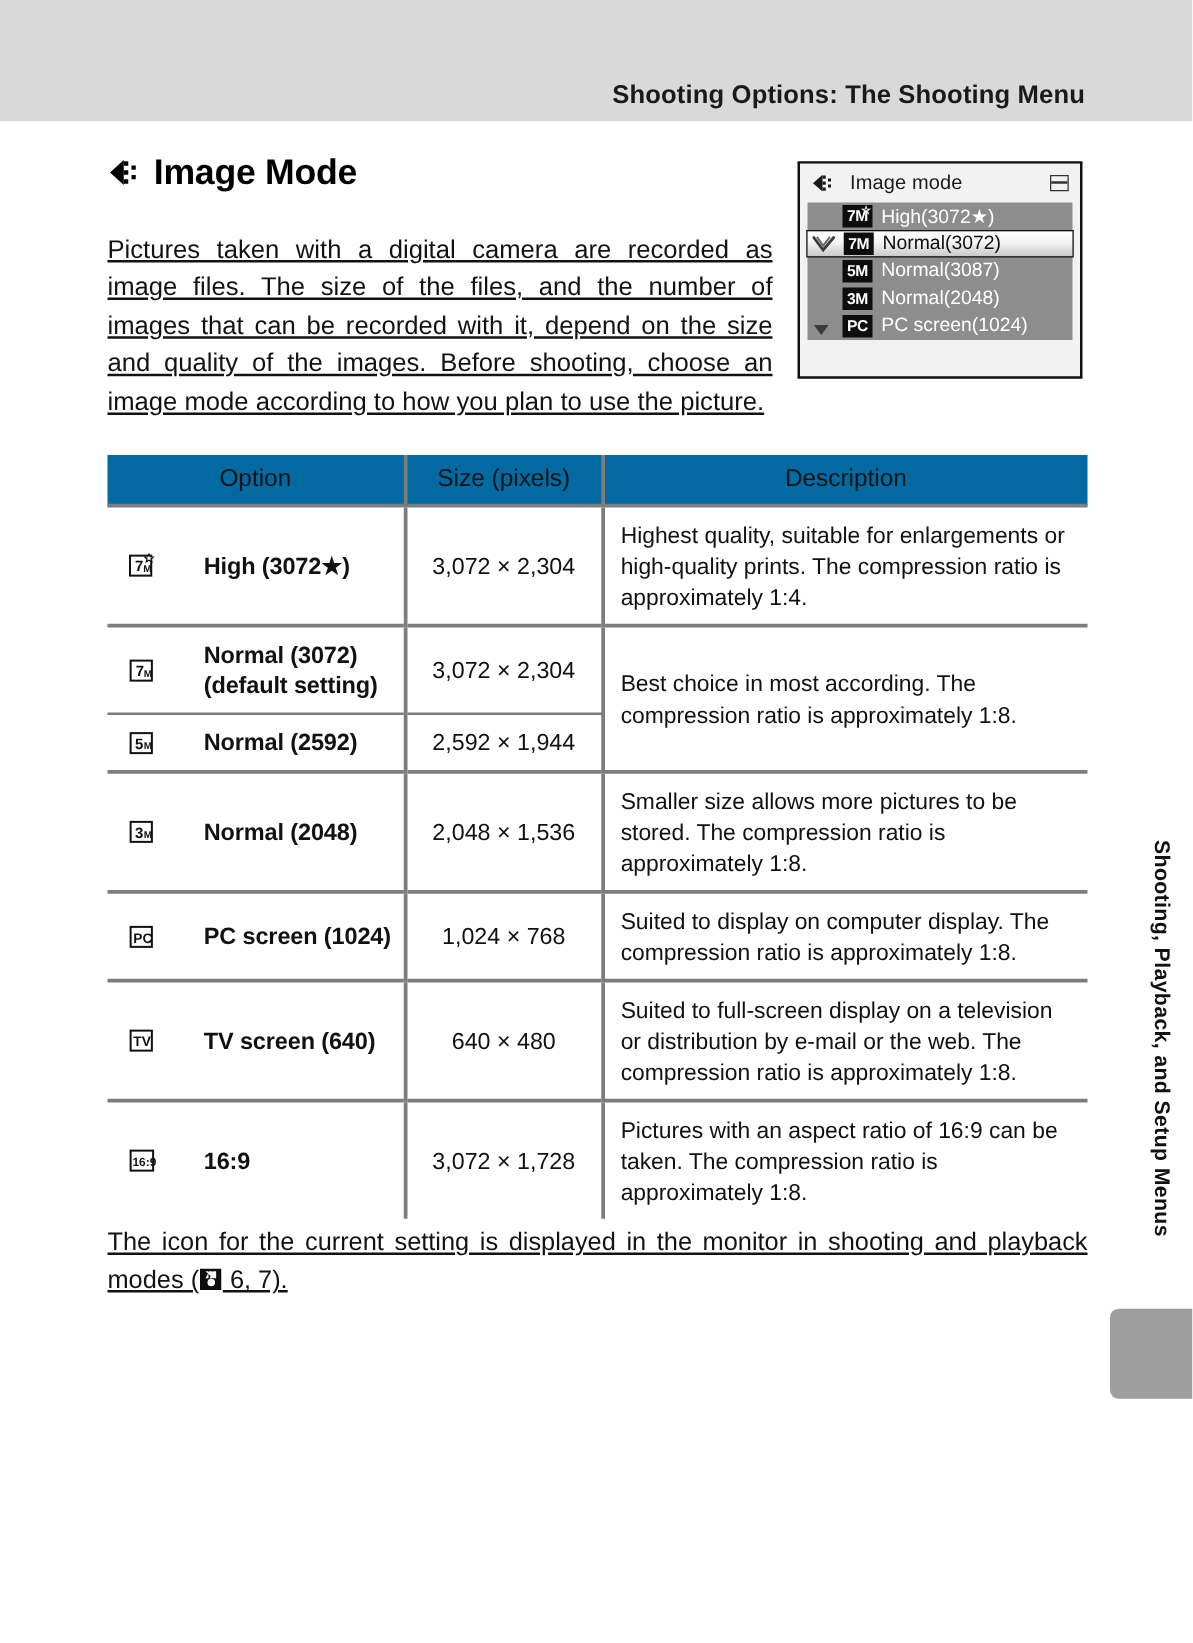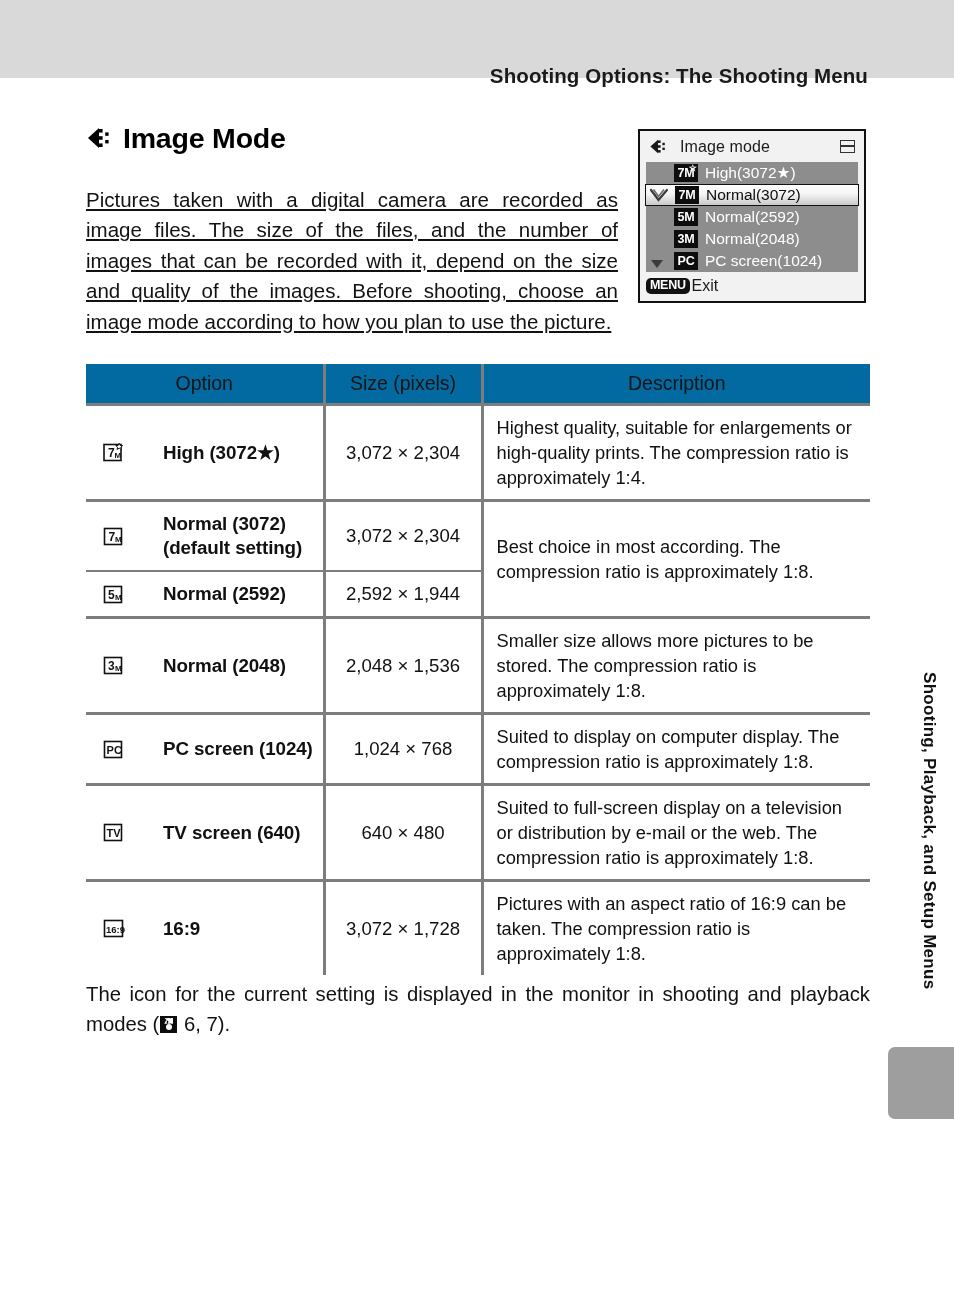--- a/index.html
+++ b/index.html
@@ -15,21 +15,21 @@
     position: relative;
     overflow: hidden;
   }
 
   
   #page-header {
     position: absolute;
     left: 0;
     top: 0;
     width: 954px;
-    height: 78px;
+    height: 97px;
     background: #d9d9d9;
   }
   #page-header .header-text {
     position: absolute;
     right: 86px;
     top: 64px;
     font-size: 20.5px;
     font-weight: bold;
     letter-spacing: 0.1px;
     white-space: nowrap;
@@ -283,20 +283,21 @@
   
   #closing-paragraph {
     position: absolute;
     left: 0;
     top: 841px;
     width: 784px;
     font-size: 20.3px;
     line-height: 30px;
     text-align: justify;
     color: #121212;
+    text-decoration: underline;
   }
   .ref-icon {
     display: inline-block;
     width: 17px;
     height: 17px;
     background: #0d0d0d;
     position: relative;
     vertical-align: -2px;
     margin: 0 1px;
   }
@@ -418,45 +419,41 @@
             <span>M</span>
           </span>
         <span class="cam-label">Normal(3072)</span>
       </div>
 
       <div class="cam-row">
         <span class="cam-badge">
             <span>5</span>
             <span>M</span>
           </span>
-        <span class="cam-label">Normal(2592)</span>
+        <span class="cam-label">Normal(3087)</span>
       </div>
 
       <div class="cam-row">
         <span class="cam-badge">
             <span>3</span>
             <span>M</span>
           </span>
         <span class="cam-label">Normal(2048)</span>
       </div>
 
       <div class="cam-row">
         <span class="cam-badge">
             <span>PC</span>
           </span>
         <span class="cam-label">PC screen(1024)</span>
       </div>
 
       <span class="cam-scroll-down"></span>
     </div>
 
-    <div class="cam-bottombar">
-      <span class="menu-badge">MENU</span>
-      <span class="exit-text">Exit</span>
-    </div>
   </div>
 
   <table id="options-table">
     <colgroup>
       <col class="c-option">
         <col class="c-size">
         <col class="c-desc">
     </colgroup>
     <thead>
       <tr>

